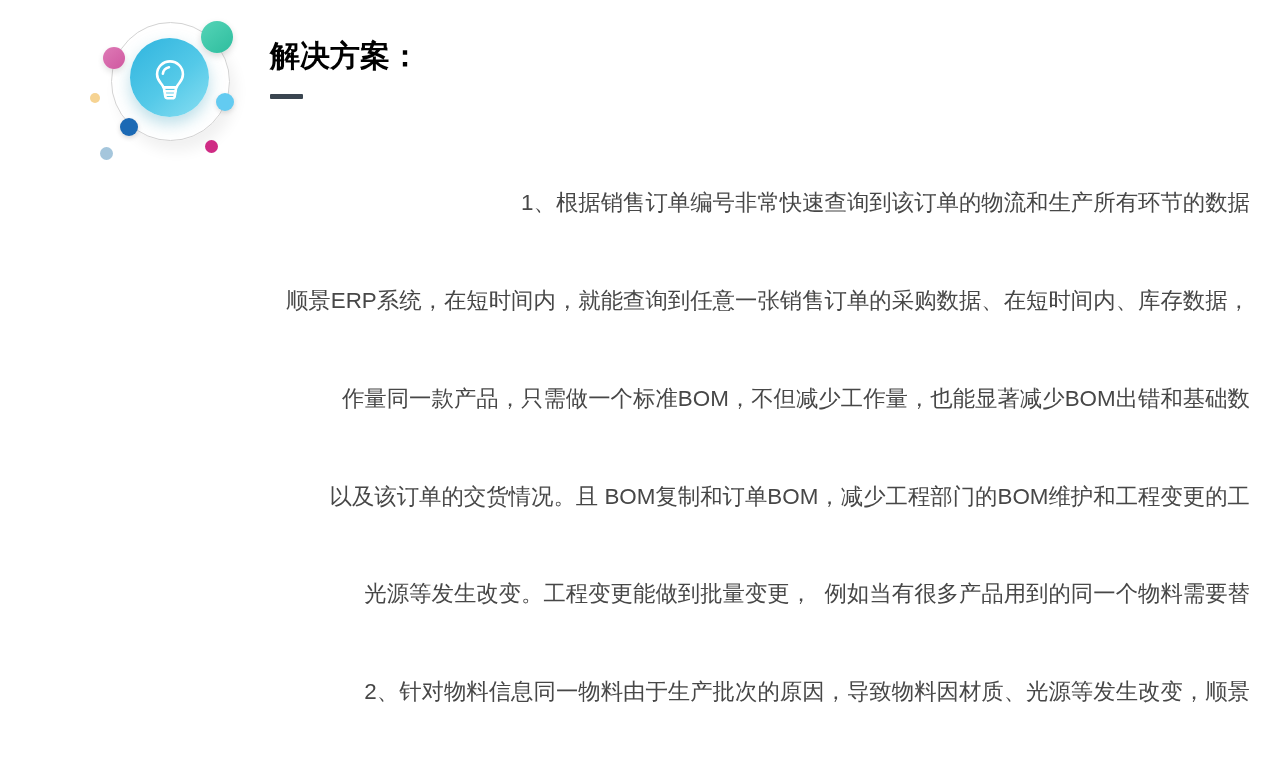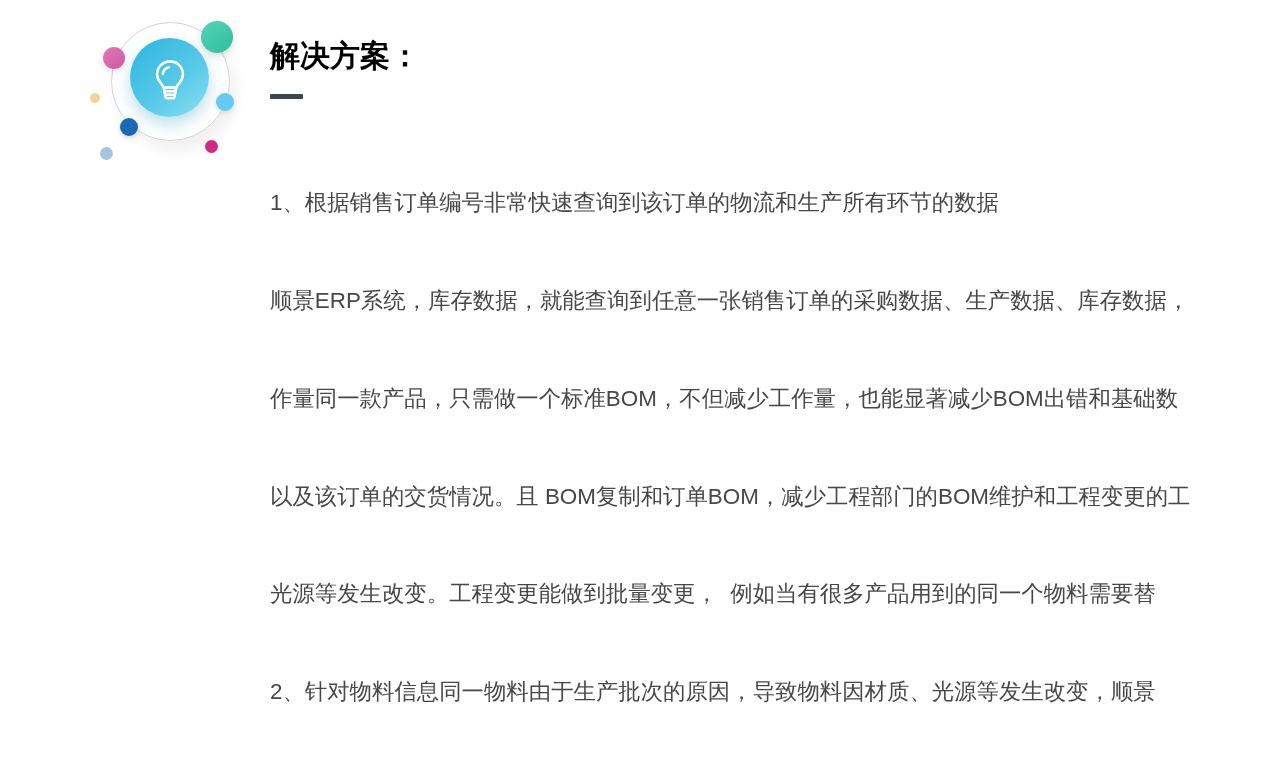--- a/index.html
+++ b/index.html
@@ -45,21 +45,21 @@
     position:absolute;left:270px;top:94px;width:33px;height:5px;
     background:#3a4550;border-radius:1px;
   }
 
   
   .content{
     position:absolute;left:270px;top:122px;width:980px;
     font-size:22.4px;line-height:32.6px;color:#474747;
     white-space:pre;
   }
-  .content .line{height:32.6px;}
+  .content .line{height:32.6px;text-align:right;}
 </style>
 </head>
 <body>
 
 <div class="page">
 
   <div class="icon-cluster">
     <div class="ring"></div>
     <div class="main-circle">
       <svg width="44" height="48" viewBox="0 0 48 50" fill="none" stroke="#ffffff" stroke-width="2.8" stroke-linecap="round" stroke-linejoin="round">
@@ -76,21 +76,21 @@
     <div class="dot dot-blue"></div>
     <div class="dot dot-steel"></div>
     <div class="dot dot-magenta"></div>
   </div>
 
   <h1 class="title">解决方案：</h1>
   <div class="divider"></div>
 
   <div class="content">
     <div class="line">1、根据销售订单编号非常快速查询到该订单的物流和生产所有环节的数据</div>
-    <div class="line">顺景ERP系统，库存数据，就能查询到任意一张销售订单的采购数据、生产数据、库存数据，</div>
+    <div class="line">顺景ERP系统，在短时间内，就能查询到任意一张销售订单的采购数据、在短时间内、库存数据，</div>
     <div class="line">作量同一款产品，只需做一个标准BOM，不但减少工作量，也能显著减少BOM出错和基础数</div>
     <div class="line">以及该订单的交货情况。且 BOM复制和订单BOM，减少工程部门的BOM维护和工程变更的工</div>
     <div class="line">光源等发生改变。工程变更能做到批量变更，  例如当有很多产品用到的同一个物料需要替</div>
     <div class="line">2、针对物料信息同一物料由于生产批次的原因，导致物料因材质、光源等发生改变，顺景</div>
     
     
     
     
     
     

